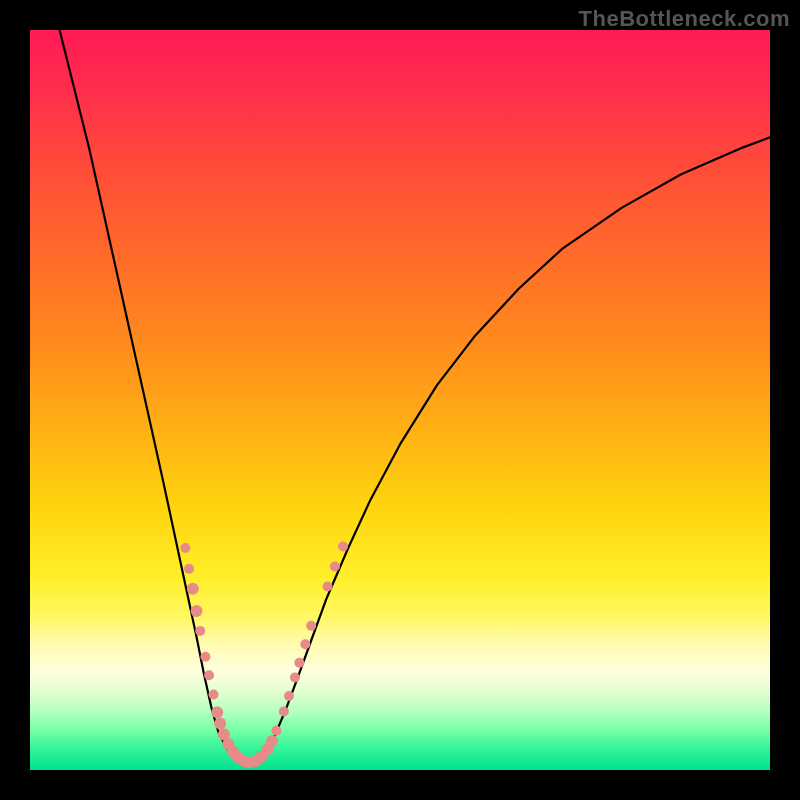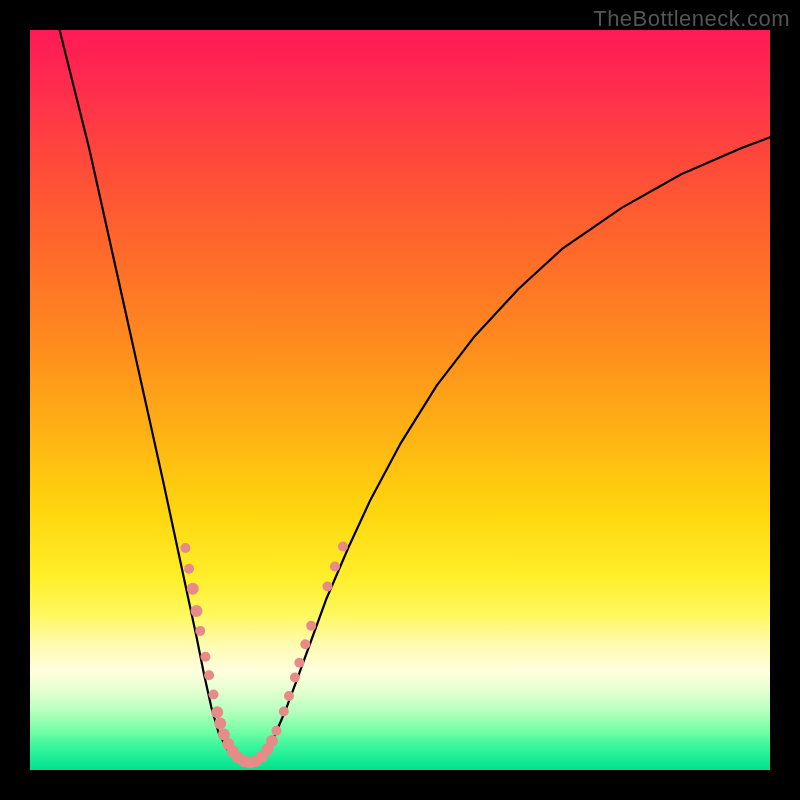--- a/index.html
+++ b/index.html
@@ -16,21 +16,21 @@
     width: 800px;
     height: 800px;
     background: #000;
   }
   .watermark {
     position: absolute;
     top: 6px;
     right: 10px;
     color: #555;
     font-size: 22px;
-    font-weight: normal;
+    font-weight: bold;
     letter-spacing: 0.5px;
     z-index: 5;
   }
   .plot {
     position: absolute;
     left: 30px;
     top: 30px;
     width: 740px;
     height: 740px;
     

